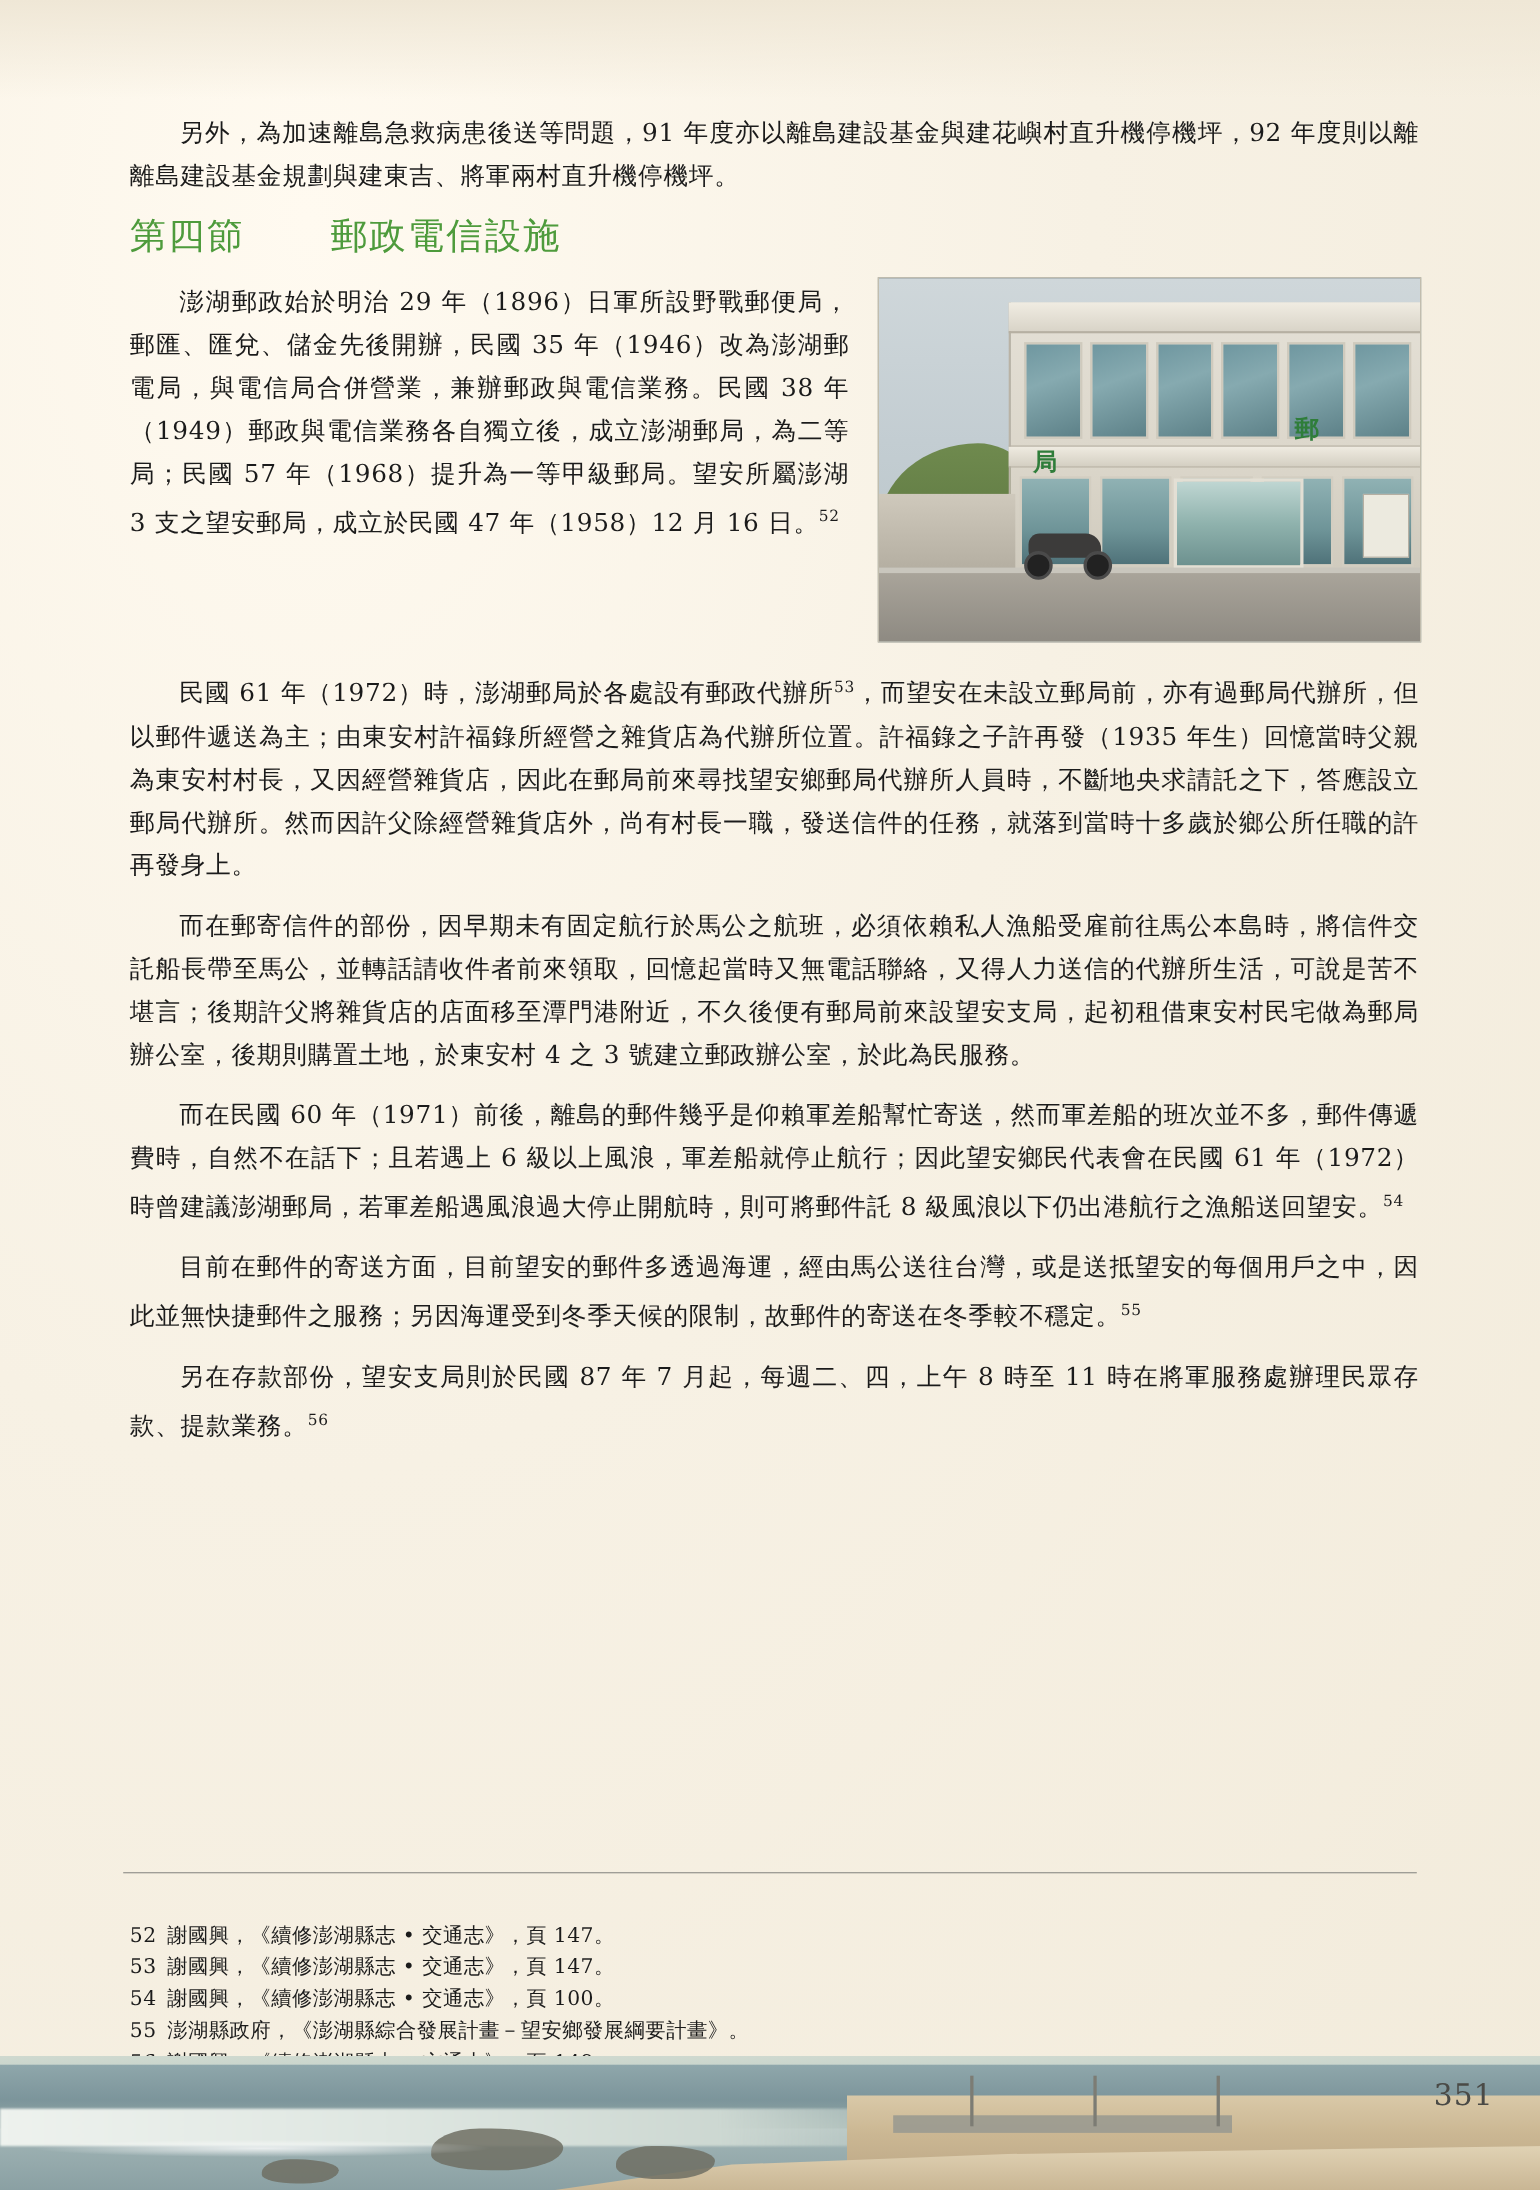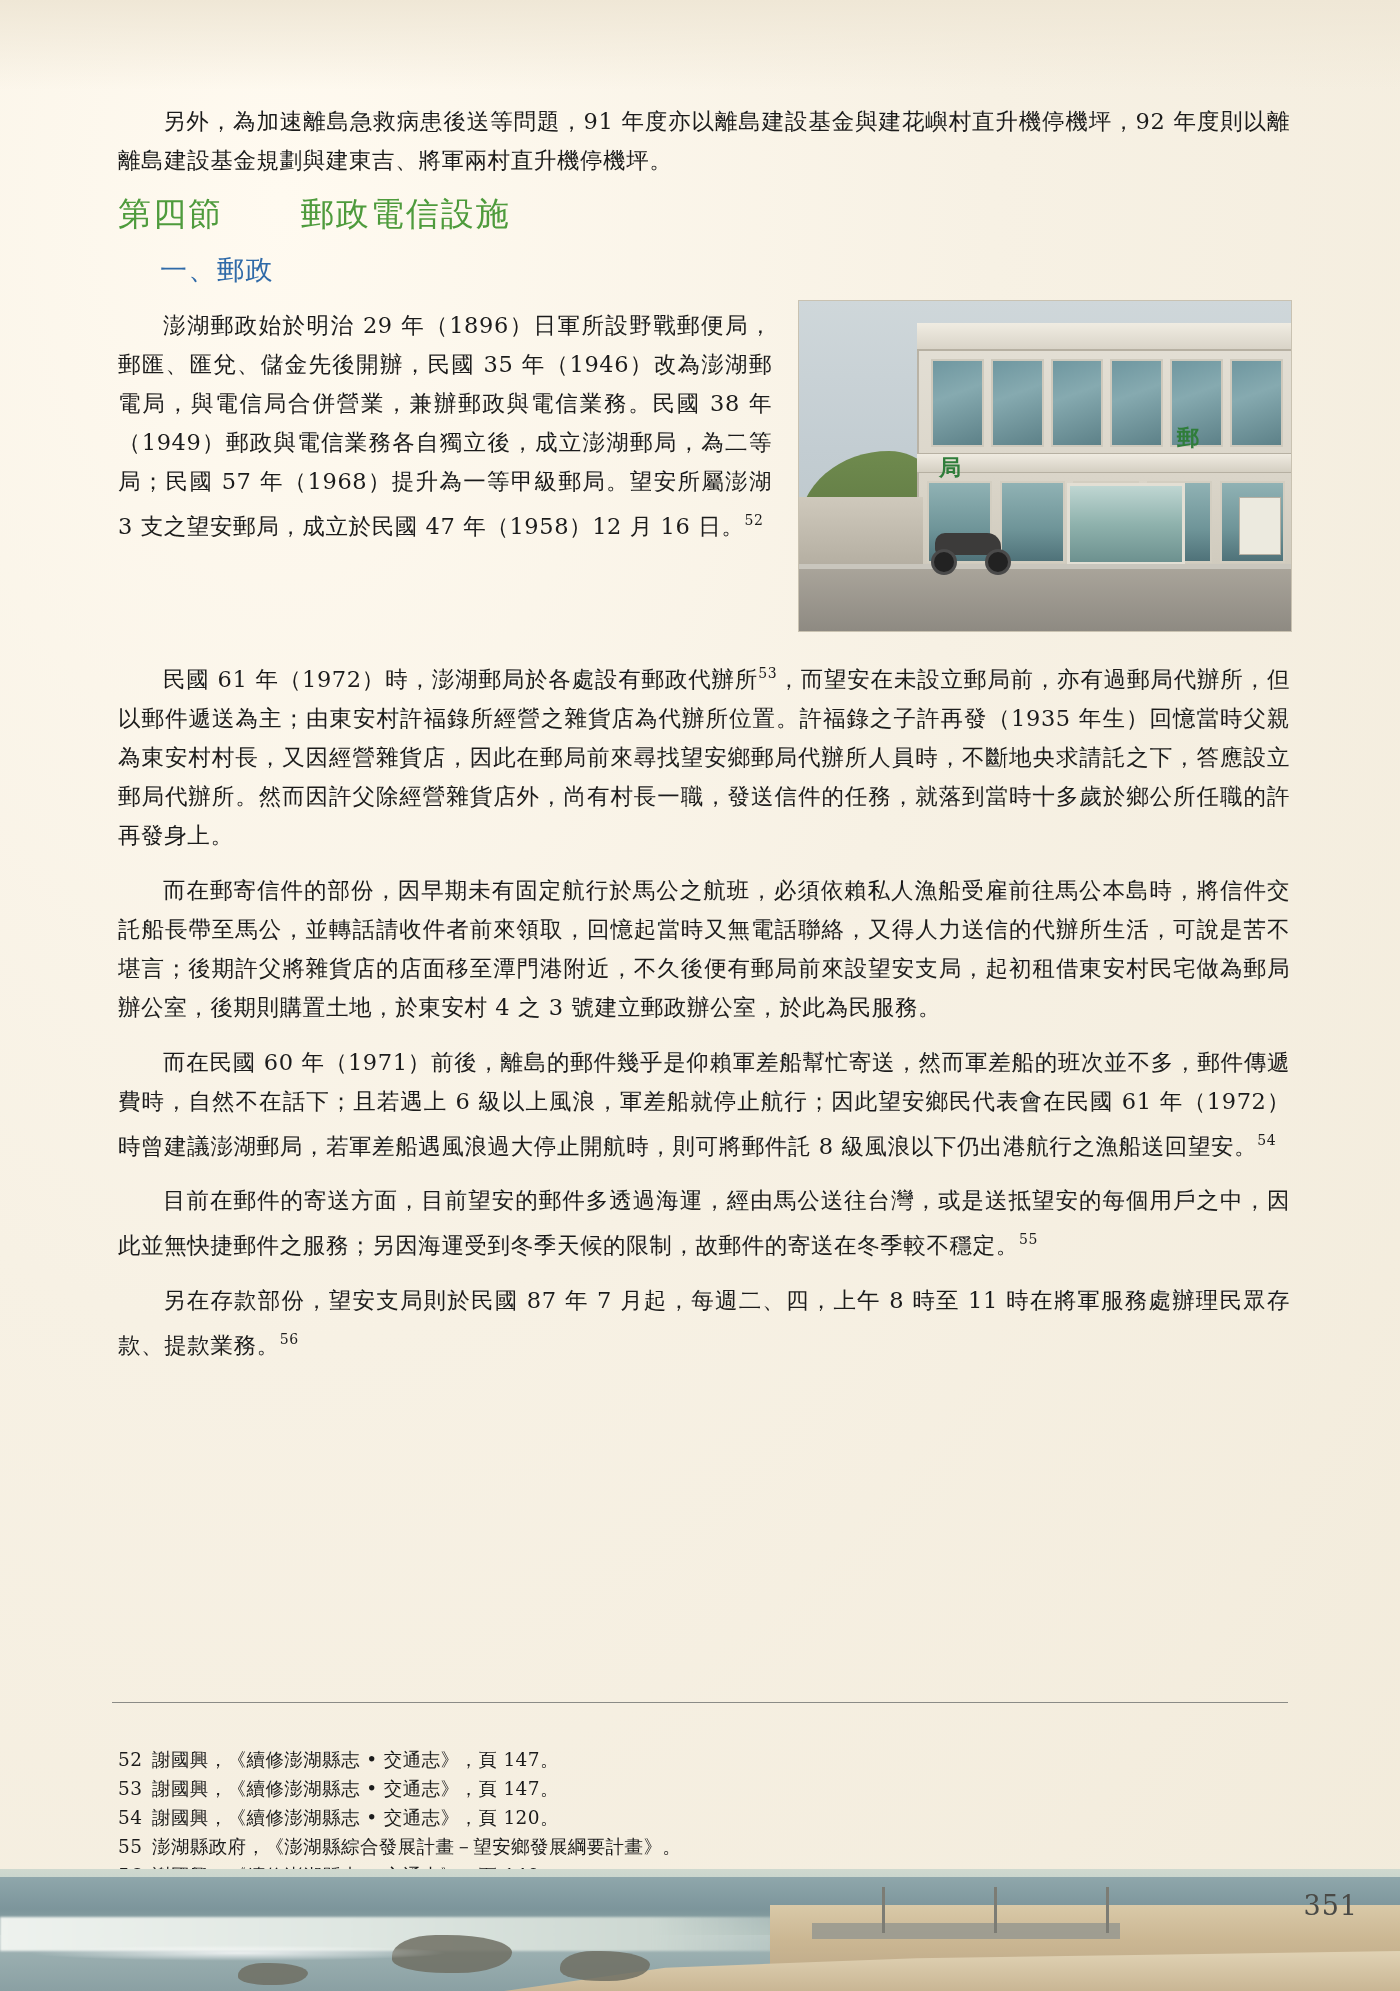--- a/index.html
+++ b/index.html
@@ -268,21 +268,20 @@
 <div class="content">
 
   <p class="body-text">另外，為加速離島急救病患後送等問題，91 年度亦以離島建設基金與建花嶼村直升機停機坪，92 年度則以離離島建設基金規劃與建東吉、將軍兩村直升機停機坪。</p>
 
   <h2 class="section-title">
     <span>第四節</span>
     <span class="gap"></span>
     <span>郵政電信設施</span>
   </h2>
 
-  <h3 class="subsection-title">一、郵政</h3>
 
   <div class="figure">
     <div class="photo">
       <div class="ph-sky"></div>
       <div class="ph-hill"></div>
       <div class="ph-building"></div>
       <div class="ph-roofband"></div>
       <div class="ph-win-row">
         <div class="ph-win"></div>
         <div class="ph-win"></div>
@@ -329,21 +328,21 @@
 
   <p class="body-text"><span>另在存款部份，望安支局則於民國 87 年 7 月起，每週二、四，上午 8 時至 11 時在將軍服務處辦理民眾存款、提款業務。</span><span class="sup">56</span></p>
 
 </div>
 
 <div class="footnote-rule"></div>
 
 <div class="footnotes">
   <div class="fn"><span class="num">52</span><span>謝國興，《續修澎湖縣志 •  交通志》，頁 147。</span></div>
   <div class="fn"><span class="num">53</span><span>謝國興，《續修澎湖縣志 •  交通志》，頁 147。</span></div>
-  <div class="fn"><span class="num">54</span><span>謝國興，《續修澎湖縣志 •  交通志》，頁 120。</span></div>
+  <div class="fn"><span class="num">54</span><span>謝國興，《續修澎湖縣志 •  交通志》，頁 100。</span></div>
   <div class="fn"><span class="num">55</span><span>澎湖縣政府，《澎湖縣綜合發展計畫－望安鄉發展綱要計畫》。</span></div>
   <div class="fn"><span class="num">56</span><span>謝國興，《續修澎湖縣志 •  交通志》，頁 149。</span></div>
 </div>
 
 <div class="bottom-band">
   <div class="bb-sky"></div>
   <div class="bb-sea"></div>
   <div class="bb-surf"></div>
   <div class="bb-sand"></div>
   <div class="bb-sand2"></div>

